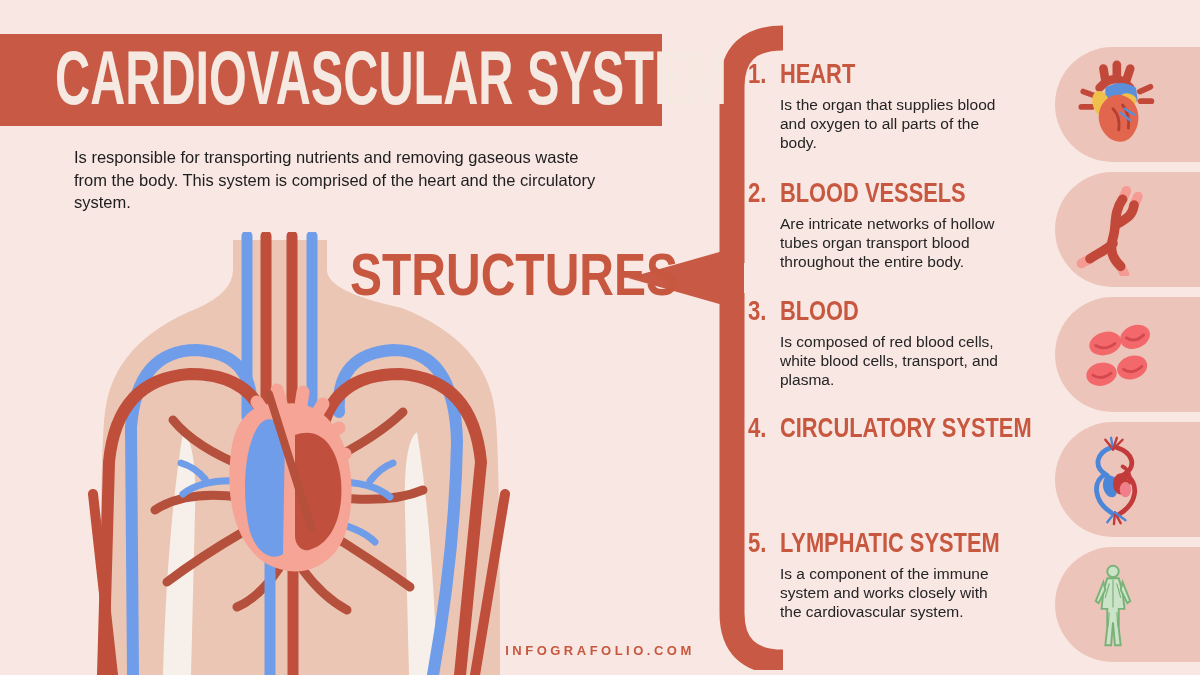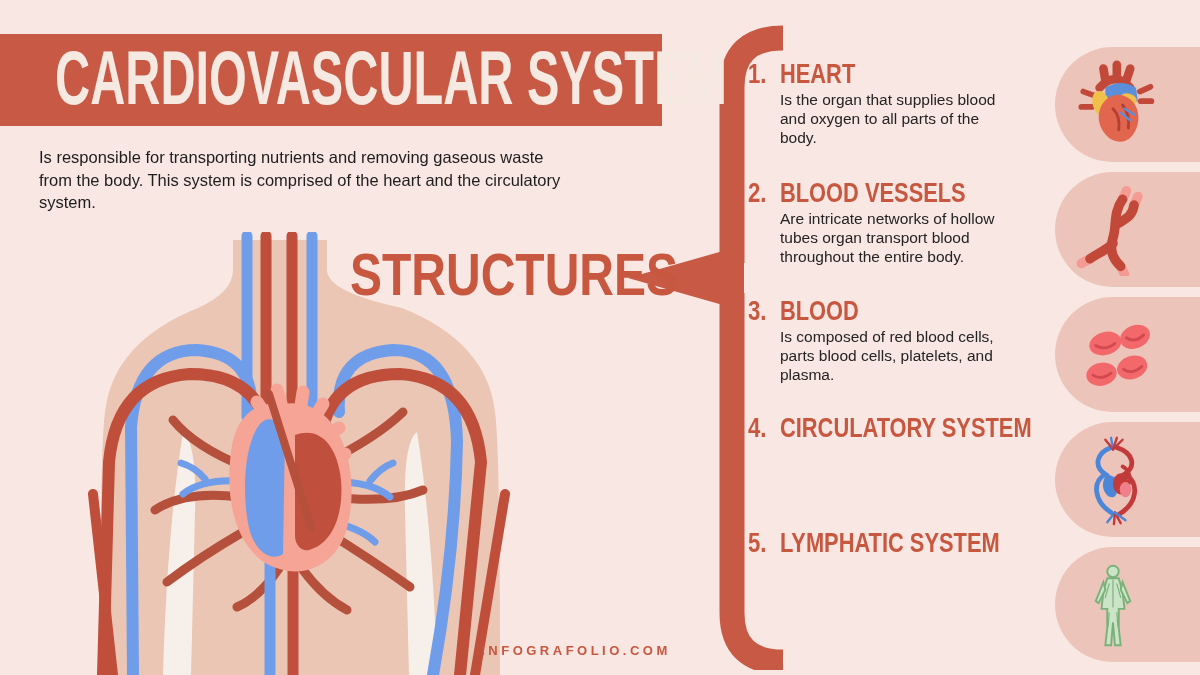--- a/index.html
+++ b/index.html
@@ -21,41 +21,41 @@
     left:0; top:34px; width:662px; height:92px;
     background:#C85A45; z-index:3;
     display:flex; padding-left:55px;
   }
   #title-banner .t {
     color:#F5E9E2; font-size:76px; letter-spacing:0px;
     transform:scaleX(0.64);
   }
   
   #intro {
-    left:39px; top:146px; width:522px; z-index:3;
+    left:74px; top:146px; width:522px; z-index:3;
     font-size:16.5px; line-height:22.5px; color:#1E1E1E;
   }
   
   #structures {
     left:350px; top:240px; z-index:3;
     color:#C8573F; font-size:60px; transform:scaleX(0.80);
   }
   
   #list { left:748px; top:0; width:300px; z-index:3; }
   .item { position:absolute; left:0; width:300px; }
   .item .head { display:flex; align-items:baseline; }
   .item .num {
     color:#C8573F; font-weight:bold; font-size:27px;
     width:32px; flex:0 0 32px; transform:scaleX(0.82); transform-origin:left center;
   }
   .item .hd {
     color:#C8573F; font-size:28px; transform:scaleX(0.78);
   }
   .item .desc {
-    margin-left:32px; width:228px;
+    margin-left:32px; margin-top:5px; width:228px;
     font-size:15.5px; line-height:19px; color:#242424;
   }
   #item-1 { top:58px; }
   #item-2 { top:177px; }
   #item-3 { top:295px; }
   #item-4 { top:412px; }
   #item-5 { top:527px; }
   
   .pill {
     position:absolute; right:0; width:145px; height:115px;
@@ -63,21 +63,21 @@
     display:flex; align-items:center;
   }
   .pill svg { margin-left:12px; }
   #pill-1 { top:47px; }
   #pill-2 { top:172px; }
   #pill-3 { top:297px; }
   #pill-4 { top:422px; }
   #pill-5 { top:547px; }
   
   #footer {
-    left:416px; top:643px; width:320px; text-align:center; z-index:3;
+    left:440px; top:643px; width:320px; text-align:center; z-index:3;
     color:#C8573F; font-weight:bold; font-size:13px; letter-spacing:3.5px;
   }
   svg { display:block; }
 </style>
 </head>
 <body>
 
 <svg class="abs" style="left:55px; top:232px; z-index:1;" width="490" height="443" viewBox="0 0 490 443">
 
   <path fill="#EBC6B4" d="M 178 8 L 178 38 Q 178 60 143 76 Q 58 110 50 180 Q 45 215 45 443 L 445 443 Q 445 215 440 180 Q 432 110 347 76 Q 272 60 272 38 L 272 8 Z"></path>
@@ -171,35 +171,36 @@
       <span class="hd condensed">BLOOD VESSELS</span>
     </div>
     <div class="desc">Are intricate networks of hollow tubes organ transport blood throughout the entire body.</div>
   </div>
 
   <div class="item" id="item-3">
     <div class="head">
       <span class="num">3.</span>
       <span class="hd condensed">BLOOD</span>
     </div>
-    <div class="desc">Is composed of red blood cells, parts blood cells, platelets, and plasma.</div>
+    <div class="desc">Is composed of red blood cells, white blood cells, transport, and plasma.</div>
   </div>
 
   <div class="item" id="item-4">
     <div class="head">
       <span class="num">4.</span>
       <span class="hd condensed">CIRCULATORY SYSTEM</span>
     </div>
   </div>
 
   <div class="item" id="item-5">
     <div class="head">
       <span class="num">5.</span>
       <span class="hd condensed">LYMPHATIC SYSTEM</span>
     </div>
+    <div class="desc">Is a component of the immune system and works closely with the cardiovascular system.</div>
   </div>
 </div>
 
 <div class="pill" id="pill-1">
   <svg width="92" height="92" viewBox="0 0 96 96">
     <g stroke="#C2493A" stroke-width="9" stroke-linecap="round" fill="none">
       <path d="M 34 30 Q 50 12 66 30"></path>
       <path d="M 40 22 L 38 10"></path>
         <path d="M 52 20 L 52 6"></path>
         <path d="M 62 22 L 66 10"></path>

